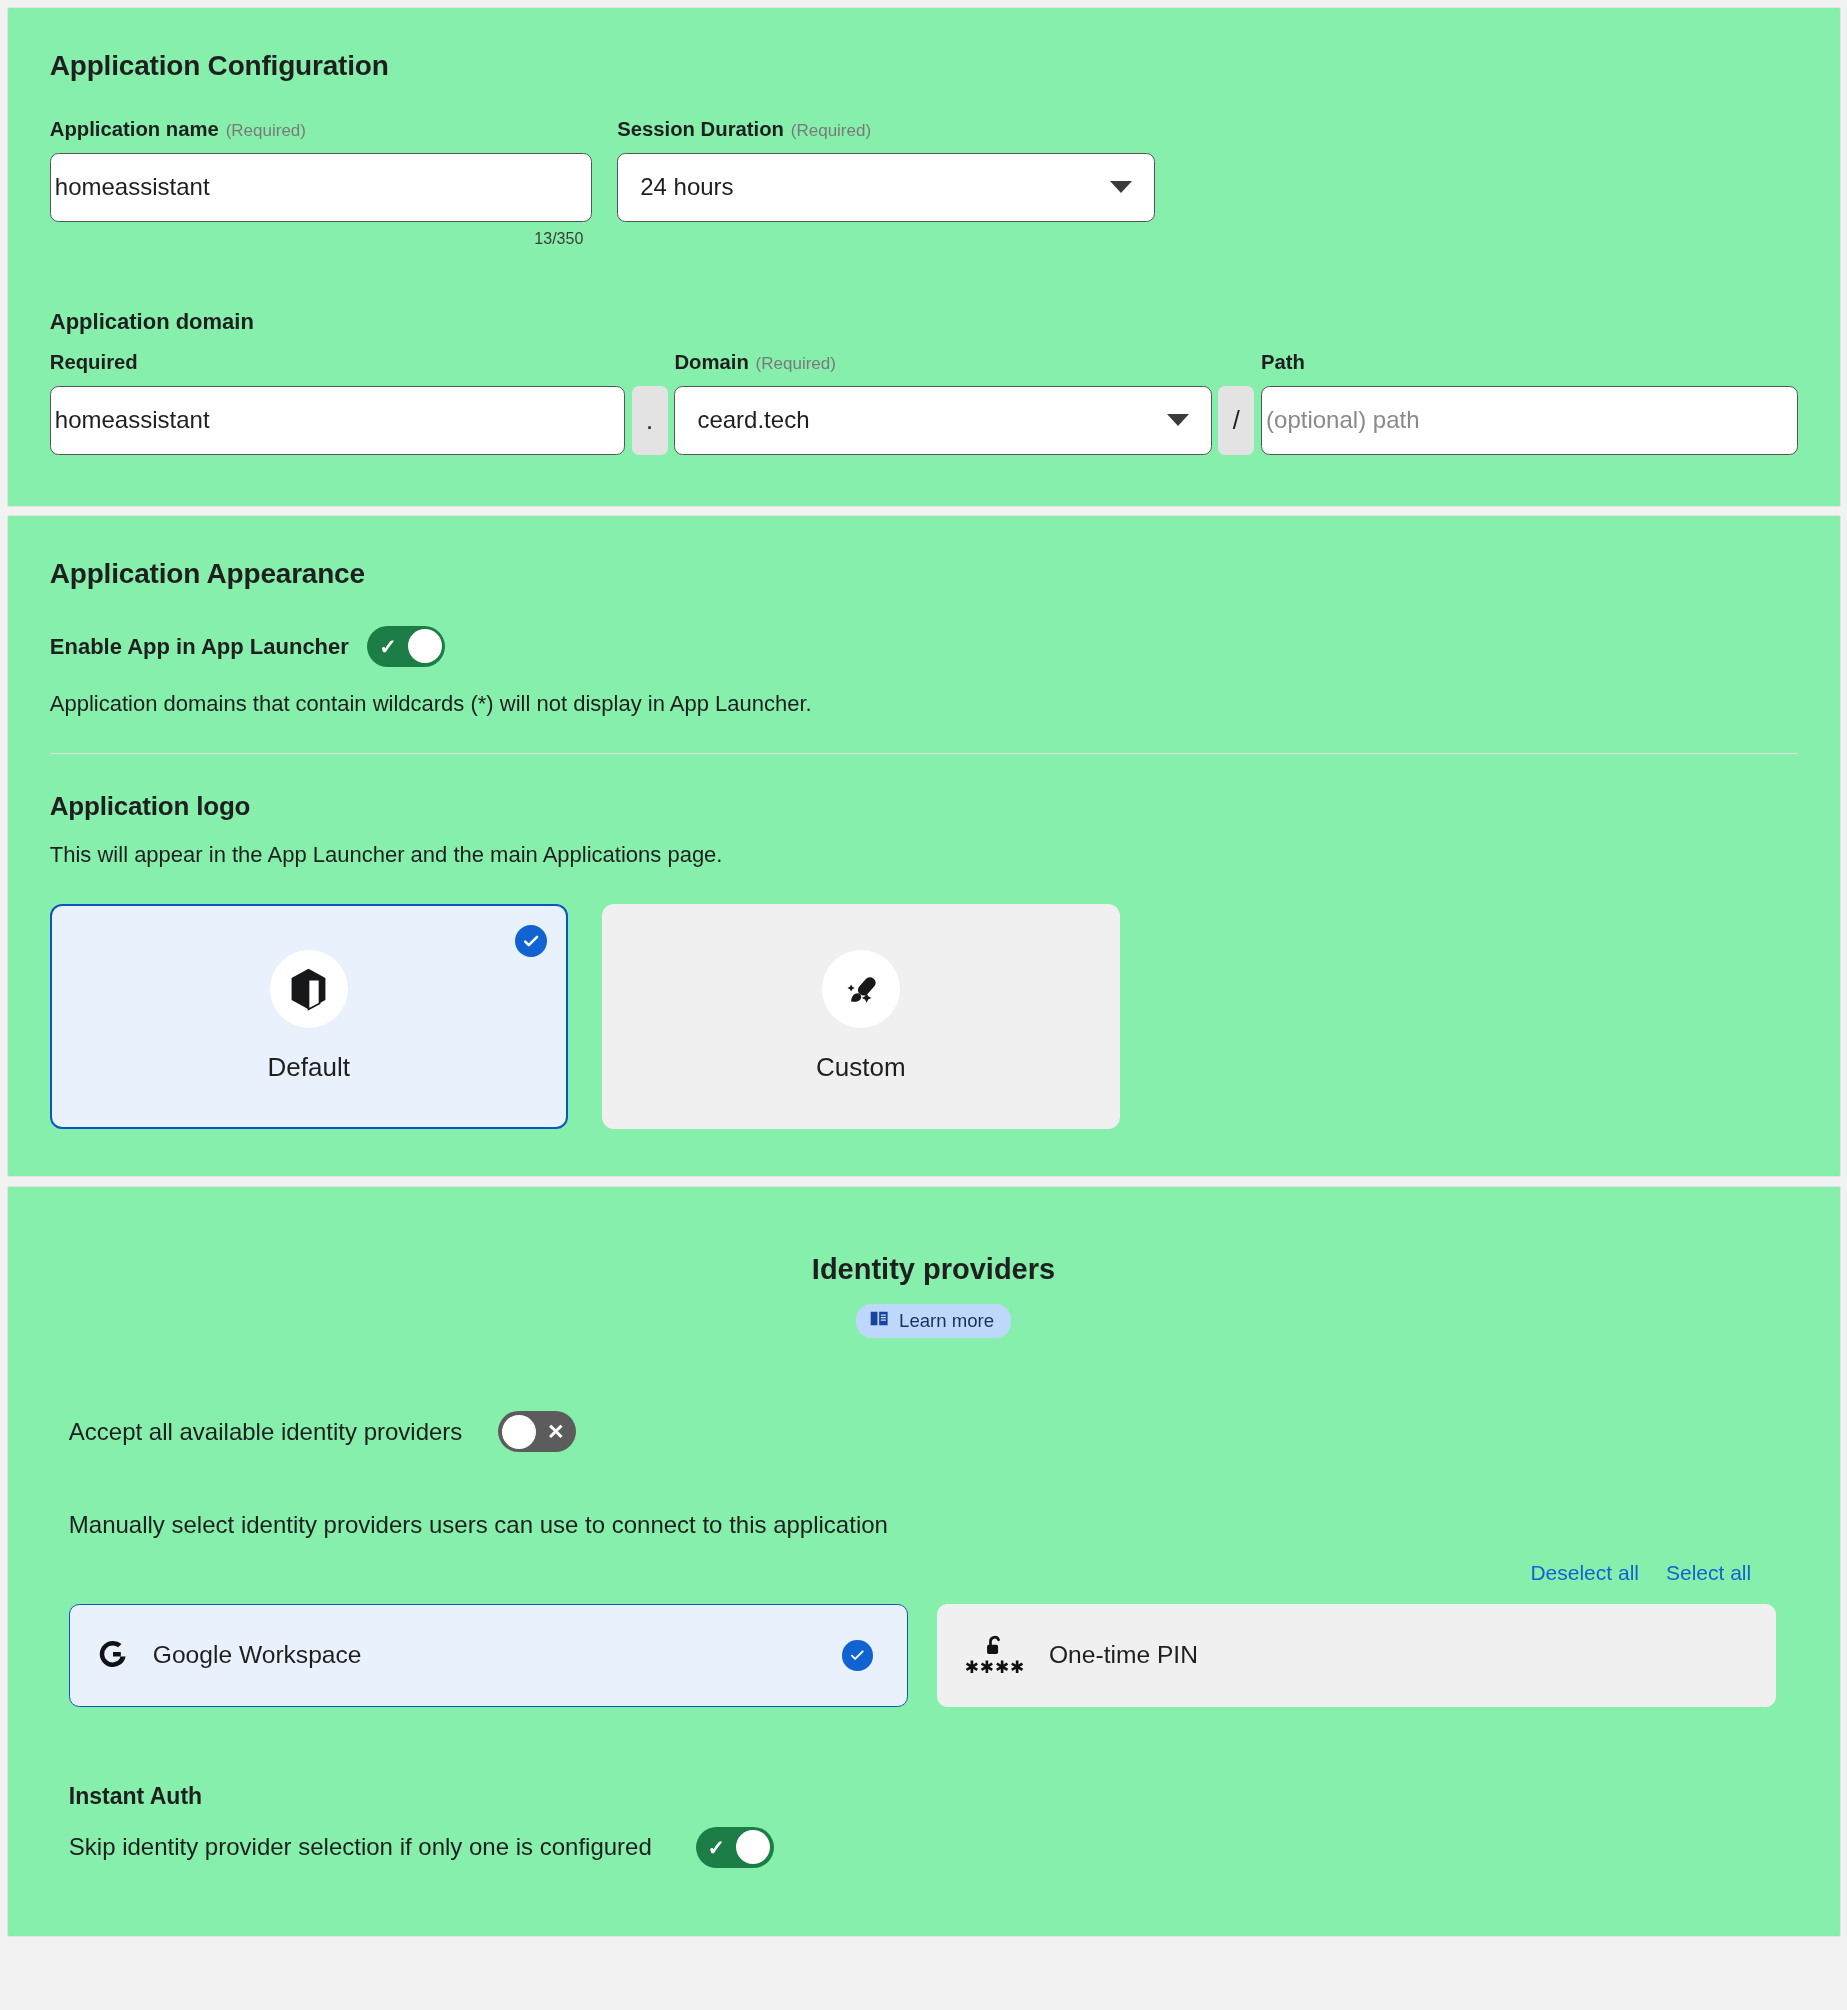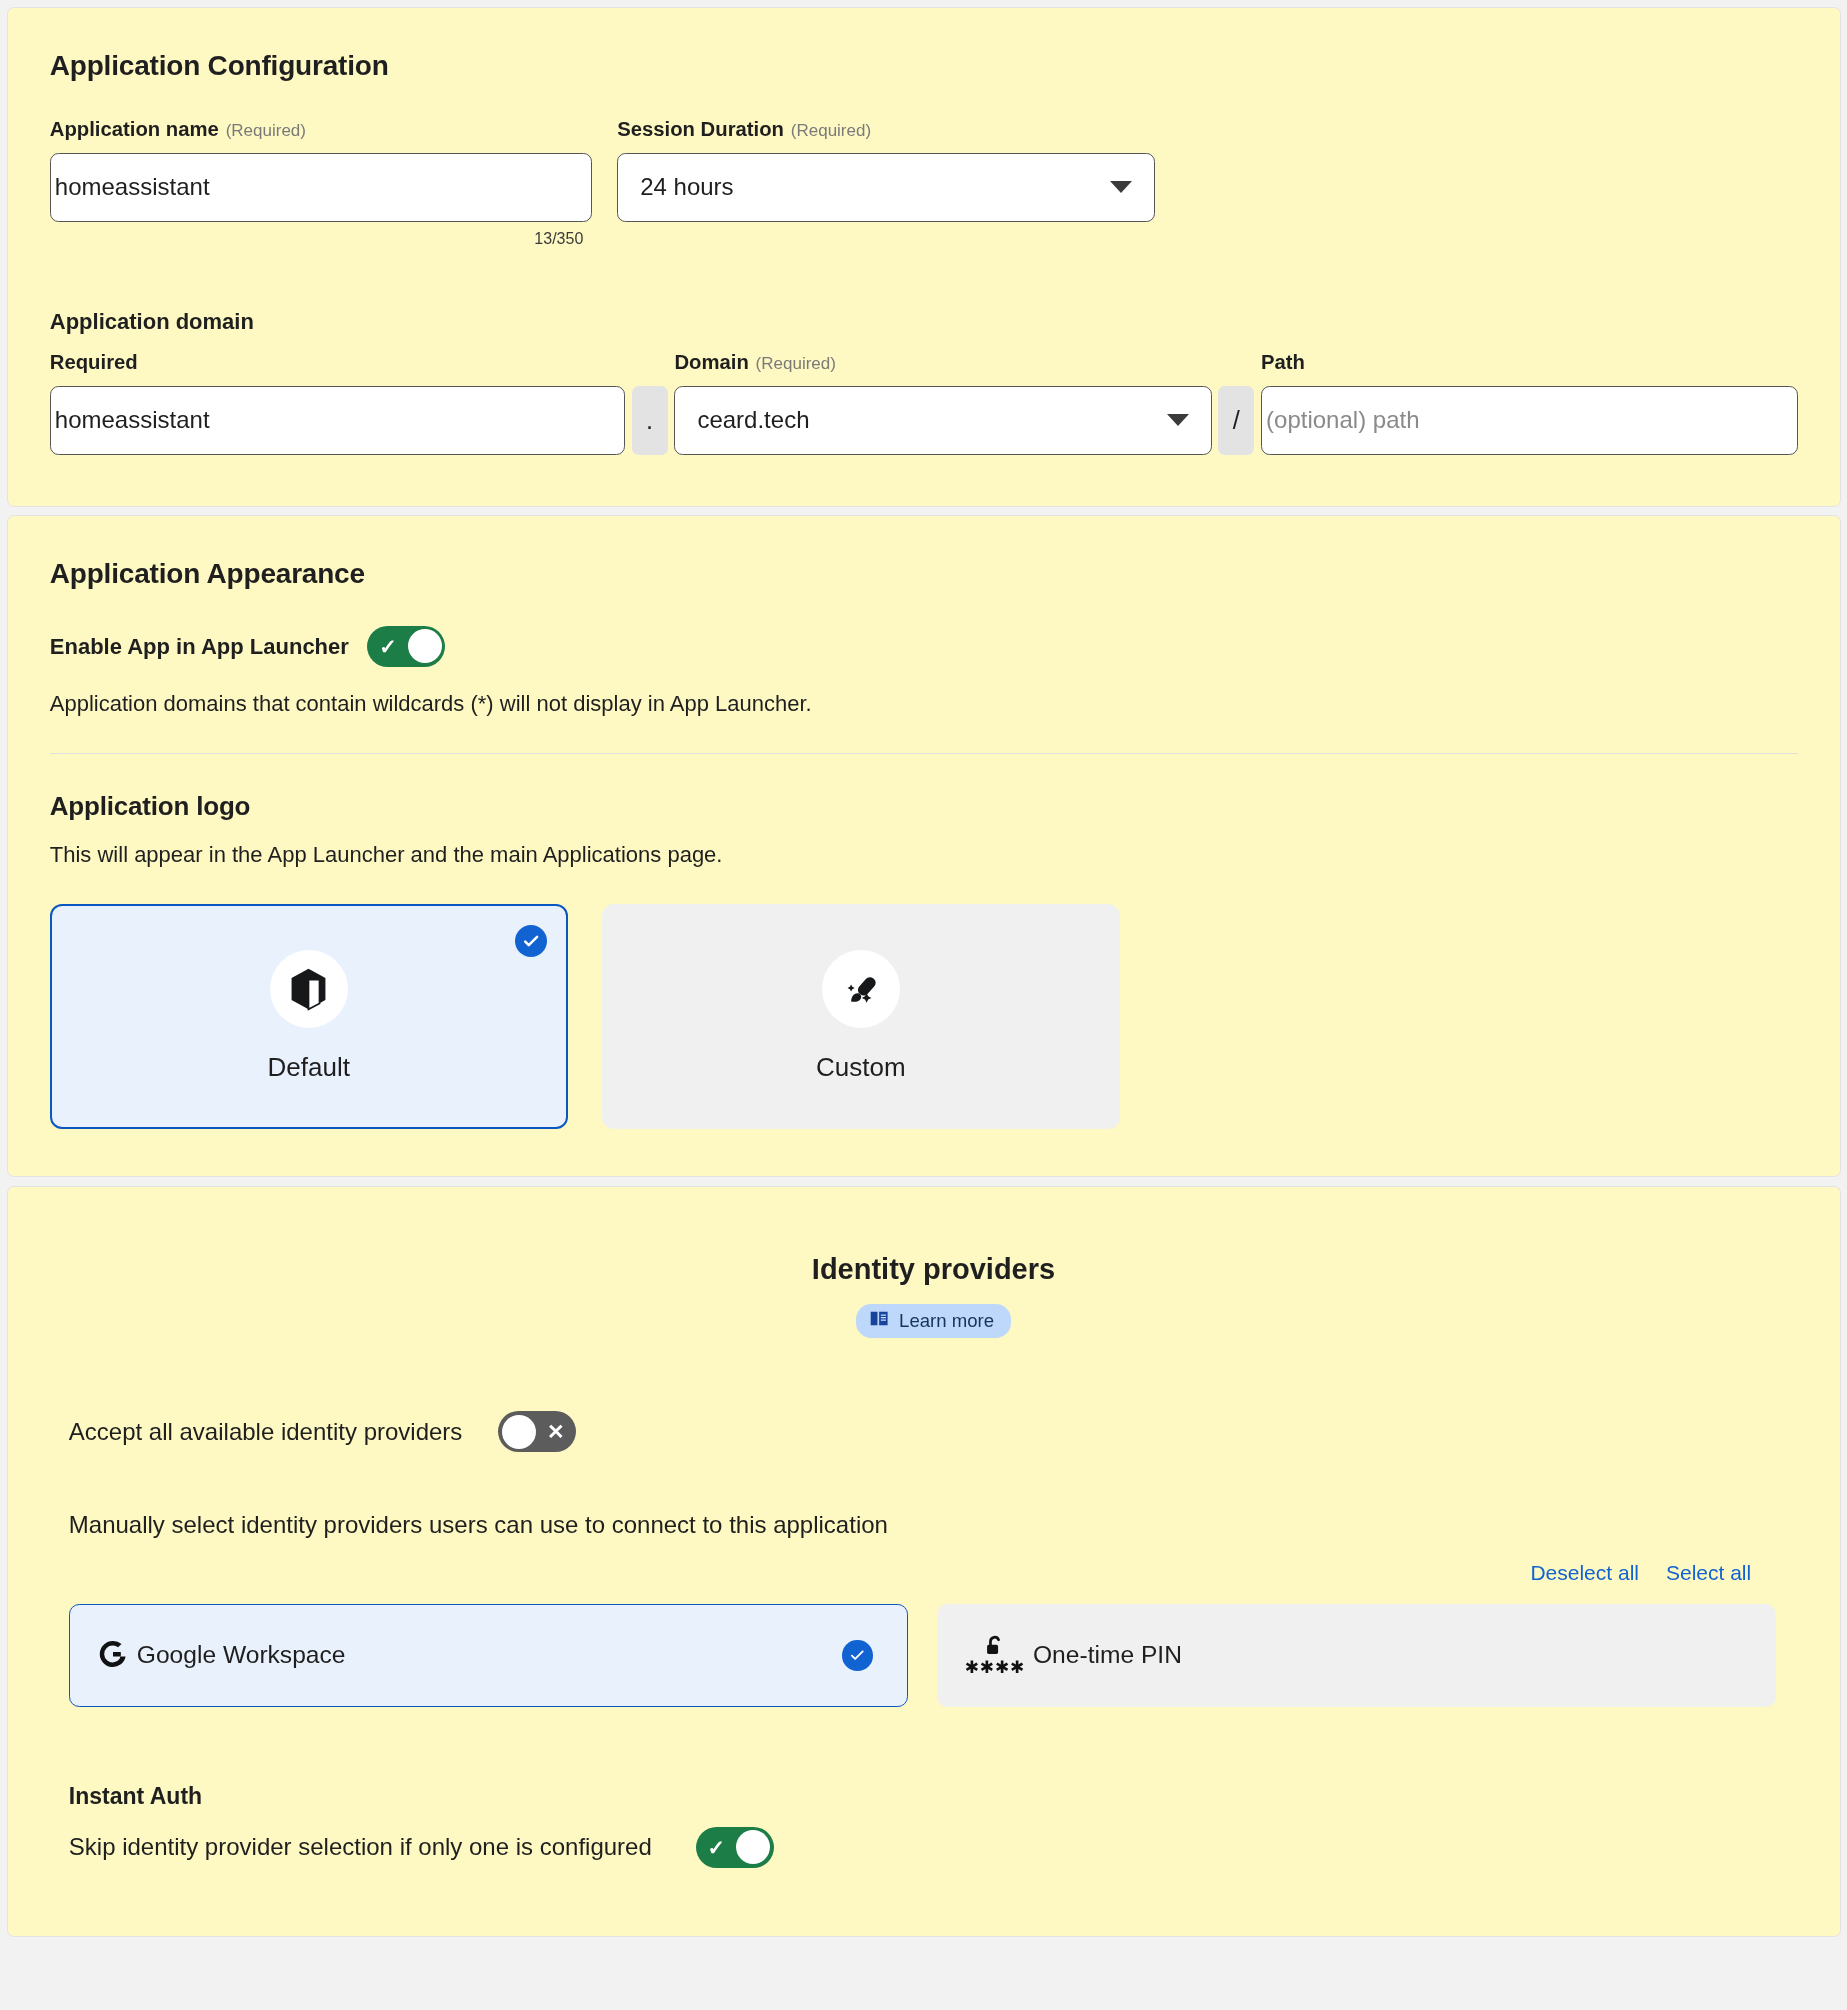--- a/index.html
+++ b/index.html
@@ -16,23 +16,23 @@
   }
   .page {
     width: 1848px;
     padding: 0 0 0 0;
     display: flex;
     flex-direction: column;
     gap: 8.5px;
     background: #f2f2f2;
   }
   .card {
-    background: #fef9c3;
+    background: #86efac;
     border: 0.8px solid #e3e3e3;
-    border-radius: 7px;
+    border-radius: 2px;
     margin: 0 6.8px;
     position: relative;
   }
   .card.first { margin-top: 6.8px; }
 
   
   .sec1 { padding: 42px 42px 51px 42px; }
   .section-title {
     font-size: 28px;
     font-weight: bold;
@@ -238,21 +238,21 @@
   .link { font-size: 21px; color: #1263d2; }
   .idp-grid { display: flex; gap: 29px; }
   .idp-card {
     width: 839px;
     height: 103px;
     border-radius: 10.2px;
     display: flex;
     align-items: center;
     padding: 0 27px;
     position: relative;
-    gap: 8px;
+    gap: 24px;
   }
   .idp-card.selected { background: #e9f1fd; border: 1.7px solid #0a57c2; }
   .idp-card.unselected { background: #f0f0f0; border: 1.7px solid #f0f0f0; }
   .idp-label { font-size: 24.6px; color: #1f1f1f; }
   .idp-check {
     position: absolute;
     right: 34px;
     width: 30.5px; height: 30.5px;
     border-radius: 50%;
     background: #1263d2;

